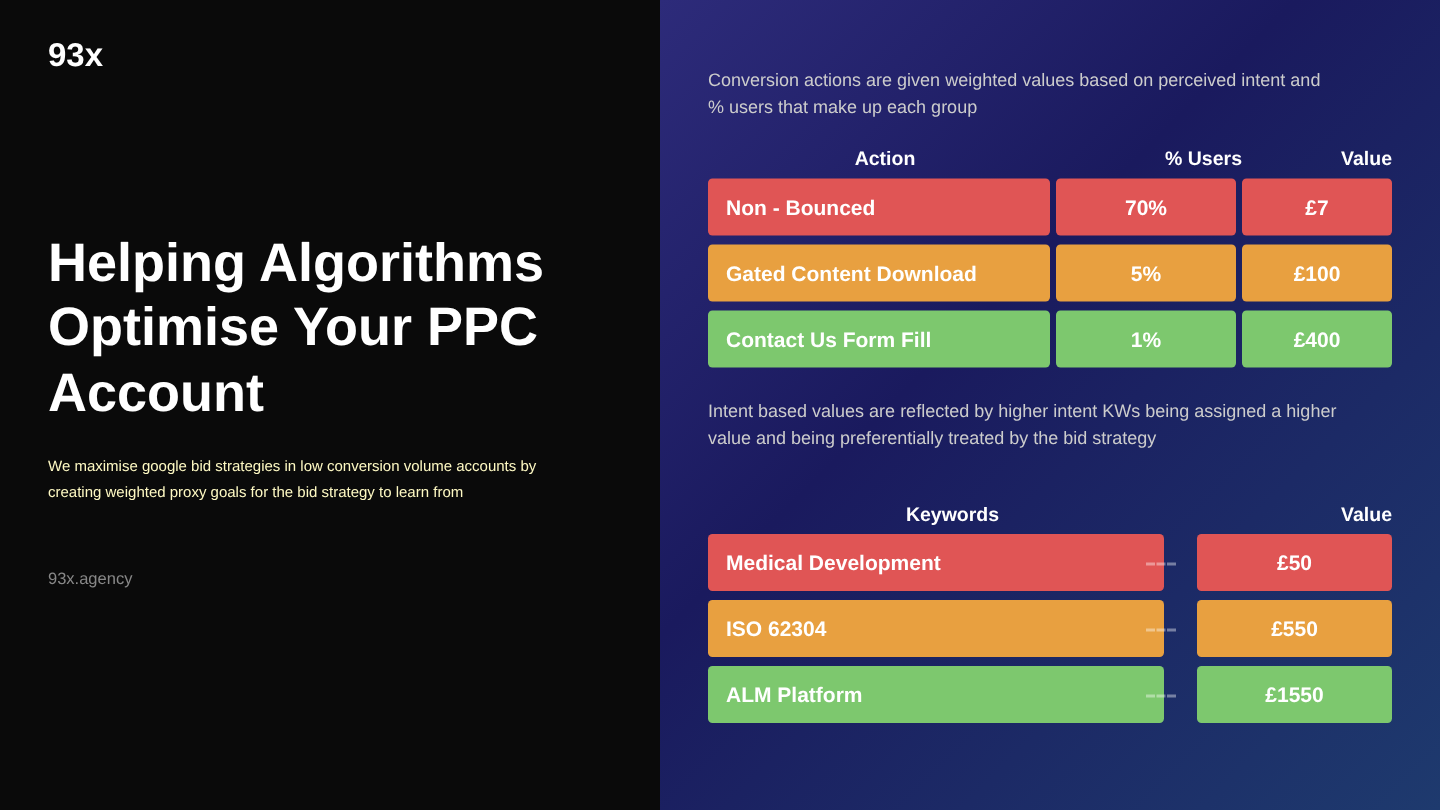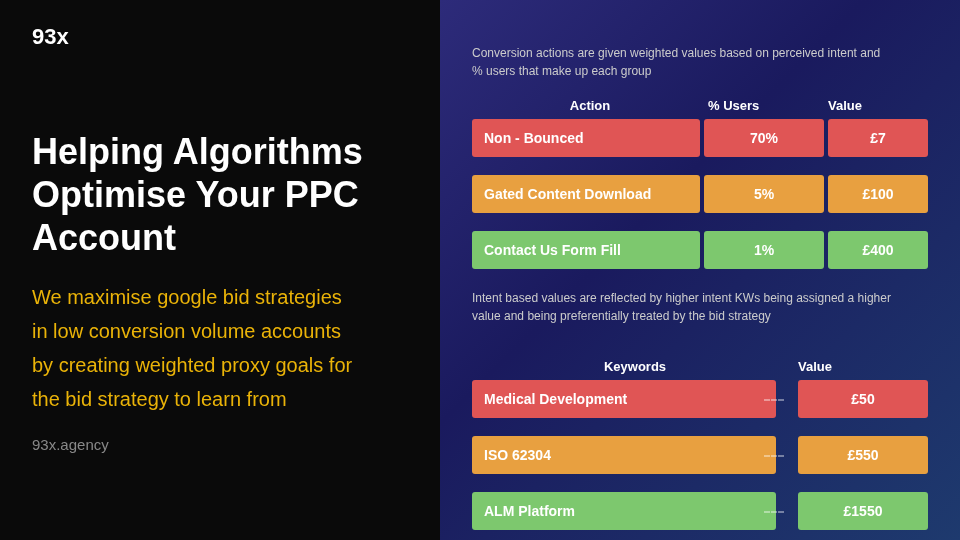--- a/index.html
+++ b/index.html
@@ -35,29 +35,29 @@
     .headline {
       font-size: 36px;
       font-weight: 800;
       line-height: 1.2;
       color: #fff;
       margin-bottom: 20px;
       margin-top: 80px;
     }
 
     .subtext {
-      font-size: 20px;
-      color: #eab308;
+      font-size: 10px;
+      color: #fef9c3;
       line-height: 1.7;
       max-width: 330px;
     }
 
     .footer-link {
       margin-top: auto;
-      font-size: 15px;
+      font-size: 11px;
       color: #888;
       padding-top: 20px;
     }
 
     
     .right-panel {
       position: absolute;
       right: 0;
       top: 0;
       width: 520px;
@@ -90,30 +90,30 @@
     }
 
     .kw-table .table-header {
       grid-template-columns: 1fr 130px;
     }
 
     .col-header {
       font-size: 13px;
       font-weight: 700;
       color: #fff;
-      text-align: left;
+      text-align: right;
     }
 
     .col-header:first-child {
       text-align: center;
     }
 
     .table-row {
       display: grid;
-      margin-bottom: 18px;
+      margin-bottom: 6px;
       align-items: center;
       min-height: 38px;
     }
 
     .conv-table .table-row {
       grid-template-columns: 1fr 120px 100px;
       gap: 4px;
     }
 
     .kw-table .table-row {

